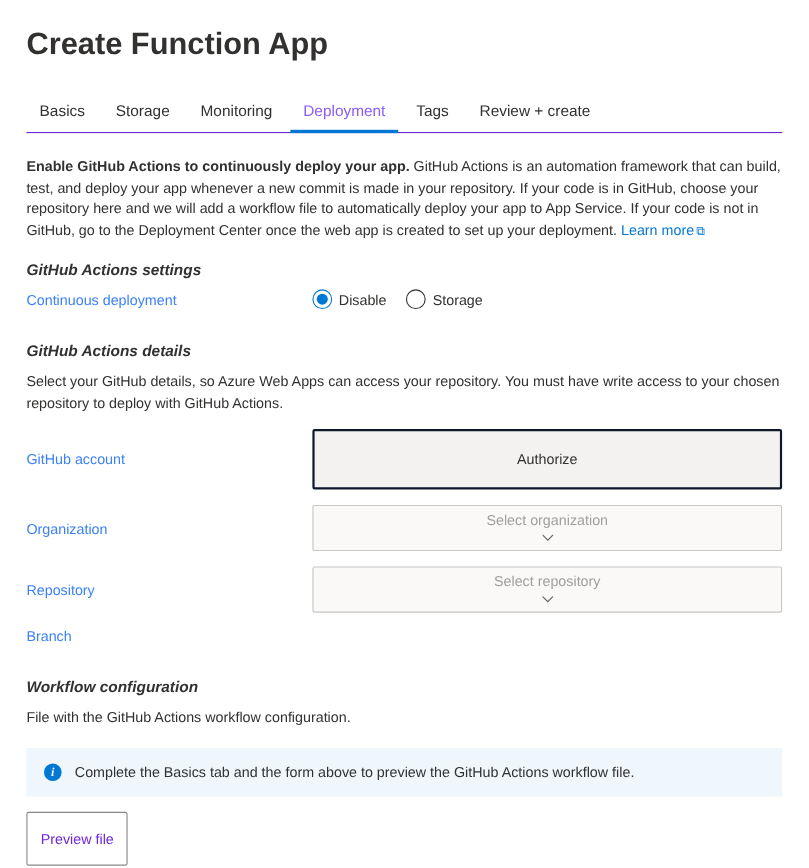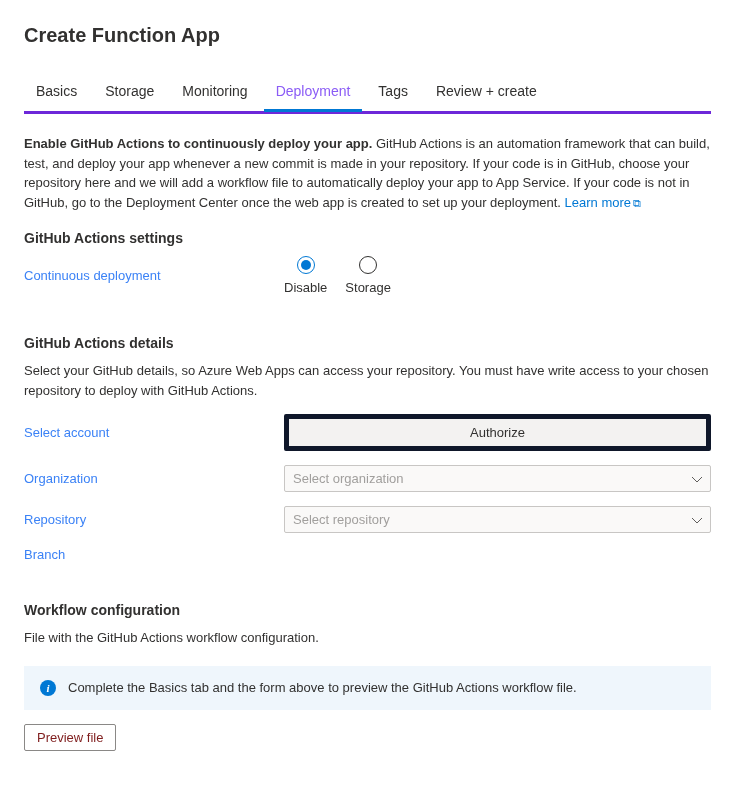--- a/index.html
+++ b/index.html
@@ -5,28 +5,28 @@
     * { box-sizing: border-box; margin: 0; padding: 0; }
     body {
       font-family: 'Segoe UI', Tahoma, Geneva, sans-serif;
       font-size: 13px;
       color: #323130;
       background: #ffffff;
       padding: 24px;
       width: 735px;
     }
     .page-title {
-      font-size: 20px;
+      font-size: 28px;
       font-weight: 600;
       margin-bottom: 28px;
       color: #323130;
     }
     .tabs {
       display: flex;
-      border-bottom: 3px solid #6d28d9;
+      border-bottom: 1px solid #6d28d9;
       margin-bottom: 20px;
       gap: 4px;
     }
     .tab {
       padding: 8px 12px 10px;
       font-size: 14px;
       color: #323130;
       cursor: pointer;
       border-bottom: 3px solid transparent;
       margin-bottom: -1px;
@@ -41,42 +41,42 @@
       line-height: 1.5;
       color: #323130;
     }
     .intro .bold { font-weight: 600; }
     .link { color: #0078d4; text-decoration: none; cursor: pointer; }
     .link .ext-icon { font-size: 11px; margin-left: 2px; }
     .section-title {
       font-size: 14px;
       font-weight: 600;
       margin-bottom: 10px;
-      margin-top: 16px;
+      margin-top: 6px;
+      font-style: italic;
     }
     .form-row {
       display: flex;
       align-items: center;
       margin-bottom: 14px;
     }
     .form-label {
       width: 260px;
       flex-shrink: 0;
       color: #3b82f6;
     }
     .form-control {
       flex: 1;
     }
     .radios { display: flex; gap: 18px; align-items: center; }
     .radio {
       display: flex;
       align-items: center;
       gap: 6px;
       cursor: pointer;
-      flex-direction: column;
     }
     .radio-circle {
       width: 18px; height: 18px;
       border: 1px solid #323130;
       border-radius: 50%;
       display: inline-flex;
       align-items: center; justify-content: center;
     }
     .radio-circle.checked { border-color: #0078d4; }
     .radio-dot {
@@ -84,41 +84,42 @@
       background: #0078d4;
       border-radius: 50%;
     }
     .section-desc {
       color: #323130;
       line-height: 1.5;
       margin-bottom: 14px;
     }
     .btn-authorize {
       width: 100%;
-      padding: 6px 0;
+      padding: 18px 0;
       background: #f3f2f1;
-      border: 5px solid #0f172a;
+      border: 2px solid #0f172a;
       border-radius: 2px;
       text-align: center;
       font-size: 13px;
       color: #323130;
       cursor: pointer;
     }
     .select {
       width: 100%;
       padding: 5px 8px;
       border: 1px solid #c8c6c4;
       border-radius: 2px;
       background: #faf9f8;
       color: #a19f9d;
       font-size: 13px;
       display: flex;
       justify-content: space-between;
       align-items: center;
       cursor: pointer;
+      flex-direction: column;
     }
     .select .chevron {
       color: #605e5c;
     }
     .info-banner {
       background: #eff6fc;
       padding: 14px 16px;
       margin-top: 18px;
       margin-bottom: 14px;
       display: flex;
@@ -131,24 +132,24 @@
       background: #0078d4;
       color: #fff;
       display: inline-flex;
       align-items: center; justify-content: center;
       font-size: 11px; font-weight: bold;
       font-style: italic;
       font-family: Georgia, serif;
       flex-shrink: 0;
     }
     .btn-outline {
-      padding: 5px 12px;
+      padding: 16px 12px;
       border: 1px solid #8a8886;
       background: #fff;
-      color: #7f1d1d;
+      color: #6d28d9;
       font-size: 13px;
       cursor: pointer;
       border-radius: 2px;
     }
     .footer {
       display: flex;
       gap: 12px;
       margin-top: 48px;
     }
     .btn-primary {
@@ -208,21 +209,21 @@
     </label>
   </div>
 </div>
 
 <div class="spacer"></div>
 
 <div class="section-title">GitHub Actions details</div>
 <p class="section-desc">Select your GitHub details, so Azure Web Apps can access your repository. You must have write access to your chosen repository to deploy with GitHub Actions.</p>
 
 <div class="form-row">
-  <div class="form-label">Select account</div>
+  <div class="form-label">GitHub account</div>
   <div class="form-control">
     <button class="btn-authorize">Authorize</button>
   </div>
 </div>
 
 <div class="form-row">
   <div class="form-label">Organization</div>
   <div class="form-control">
     <div class="select">
       <span>Select organization</span>

